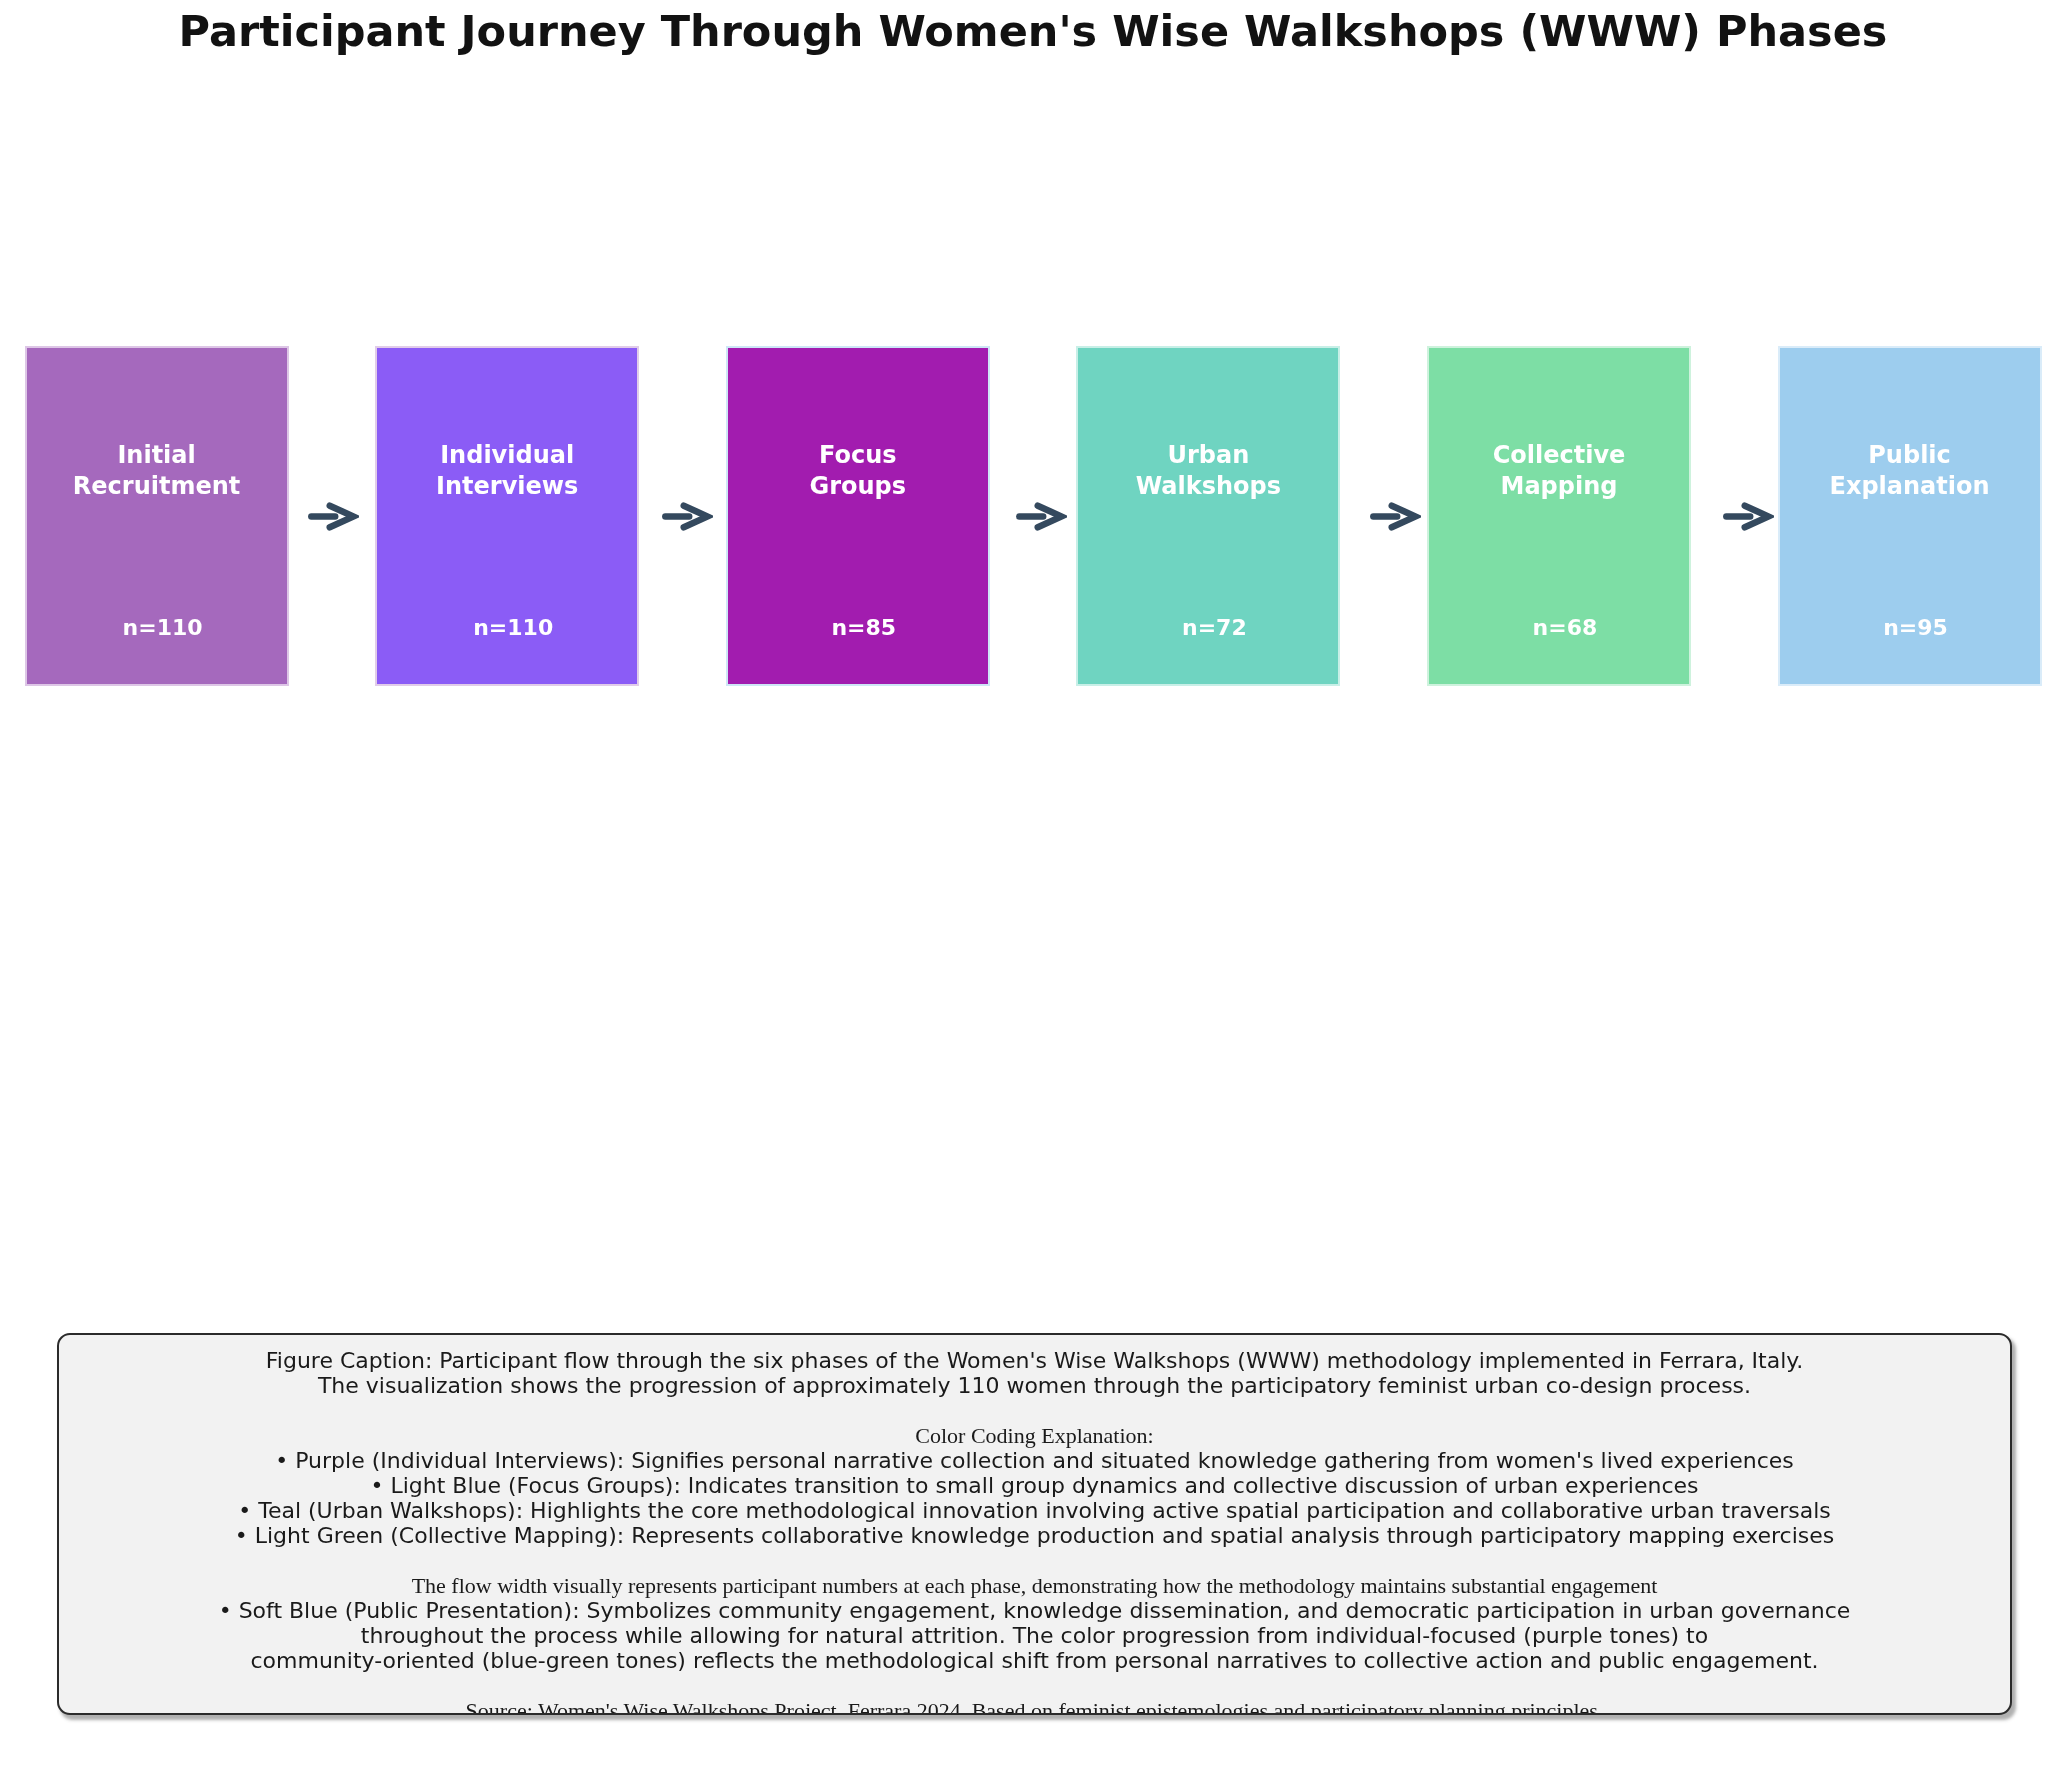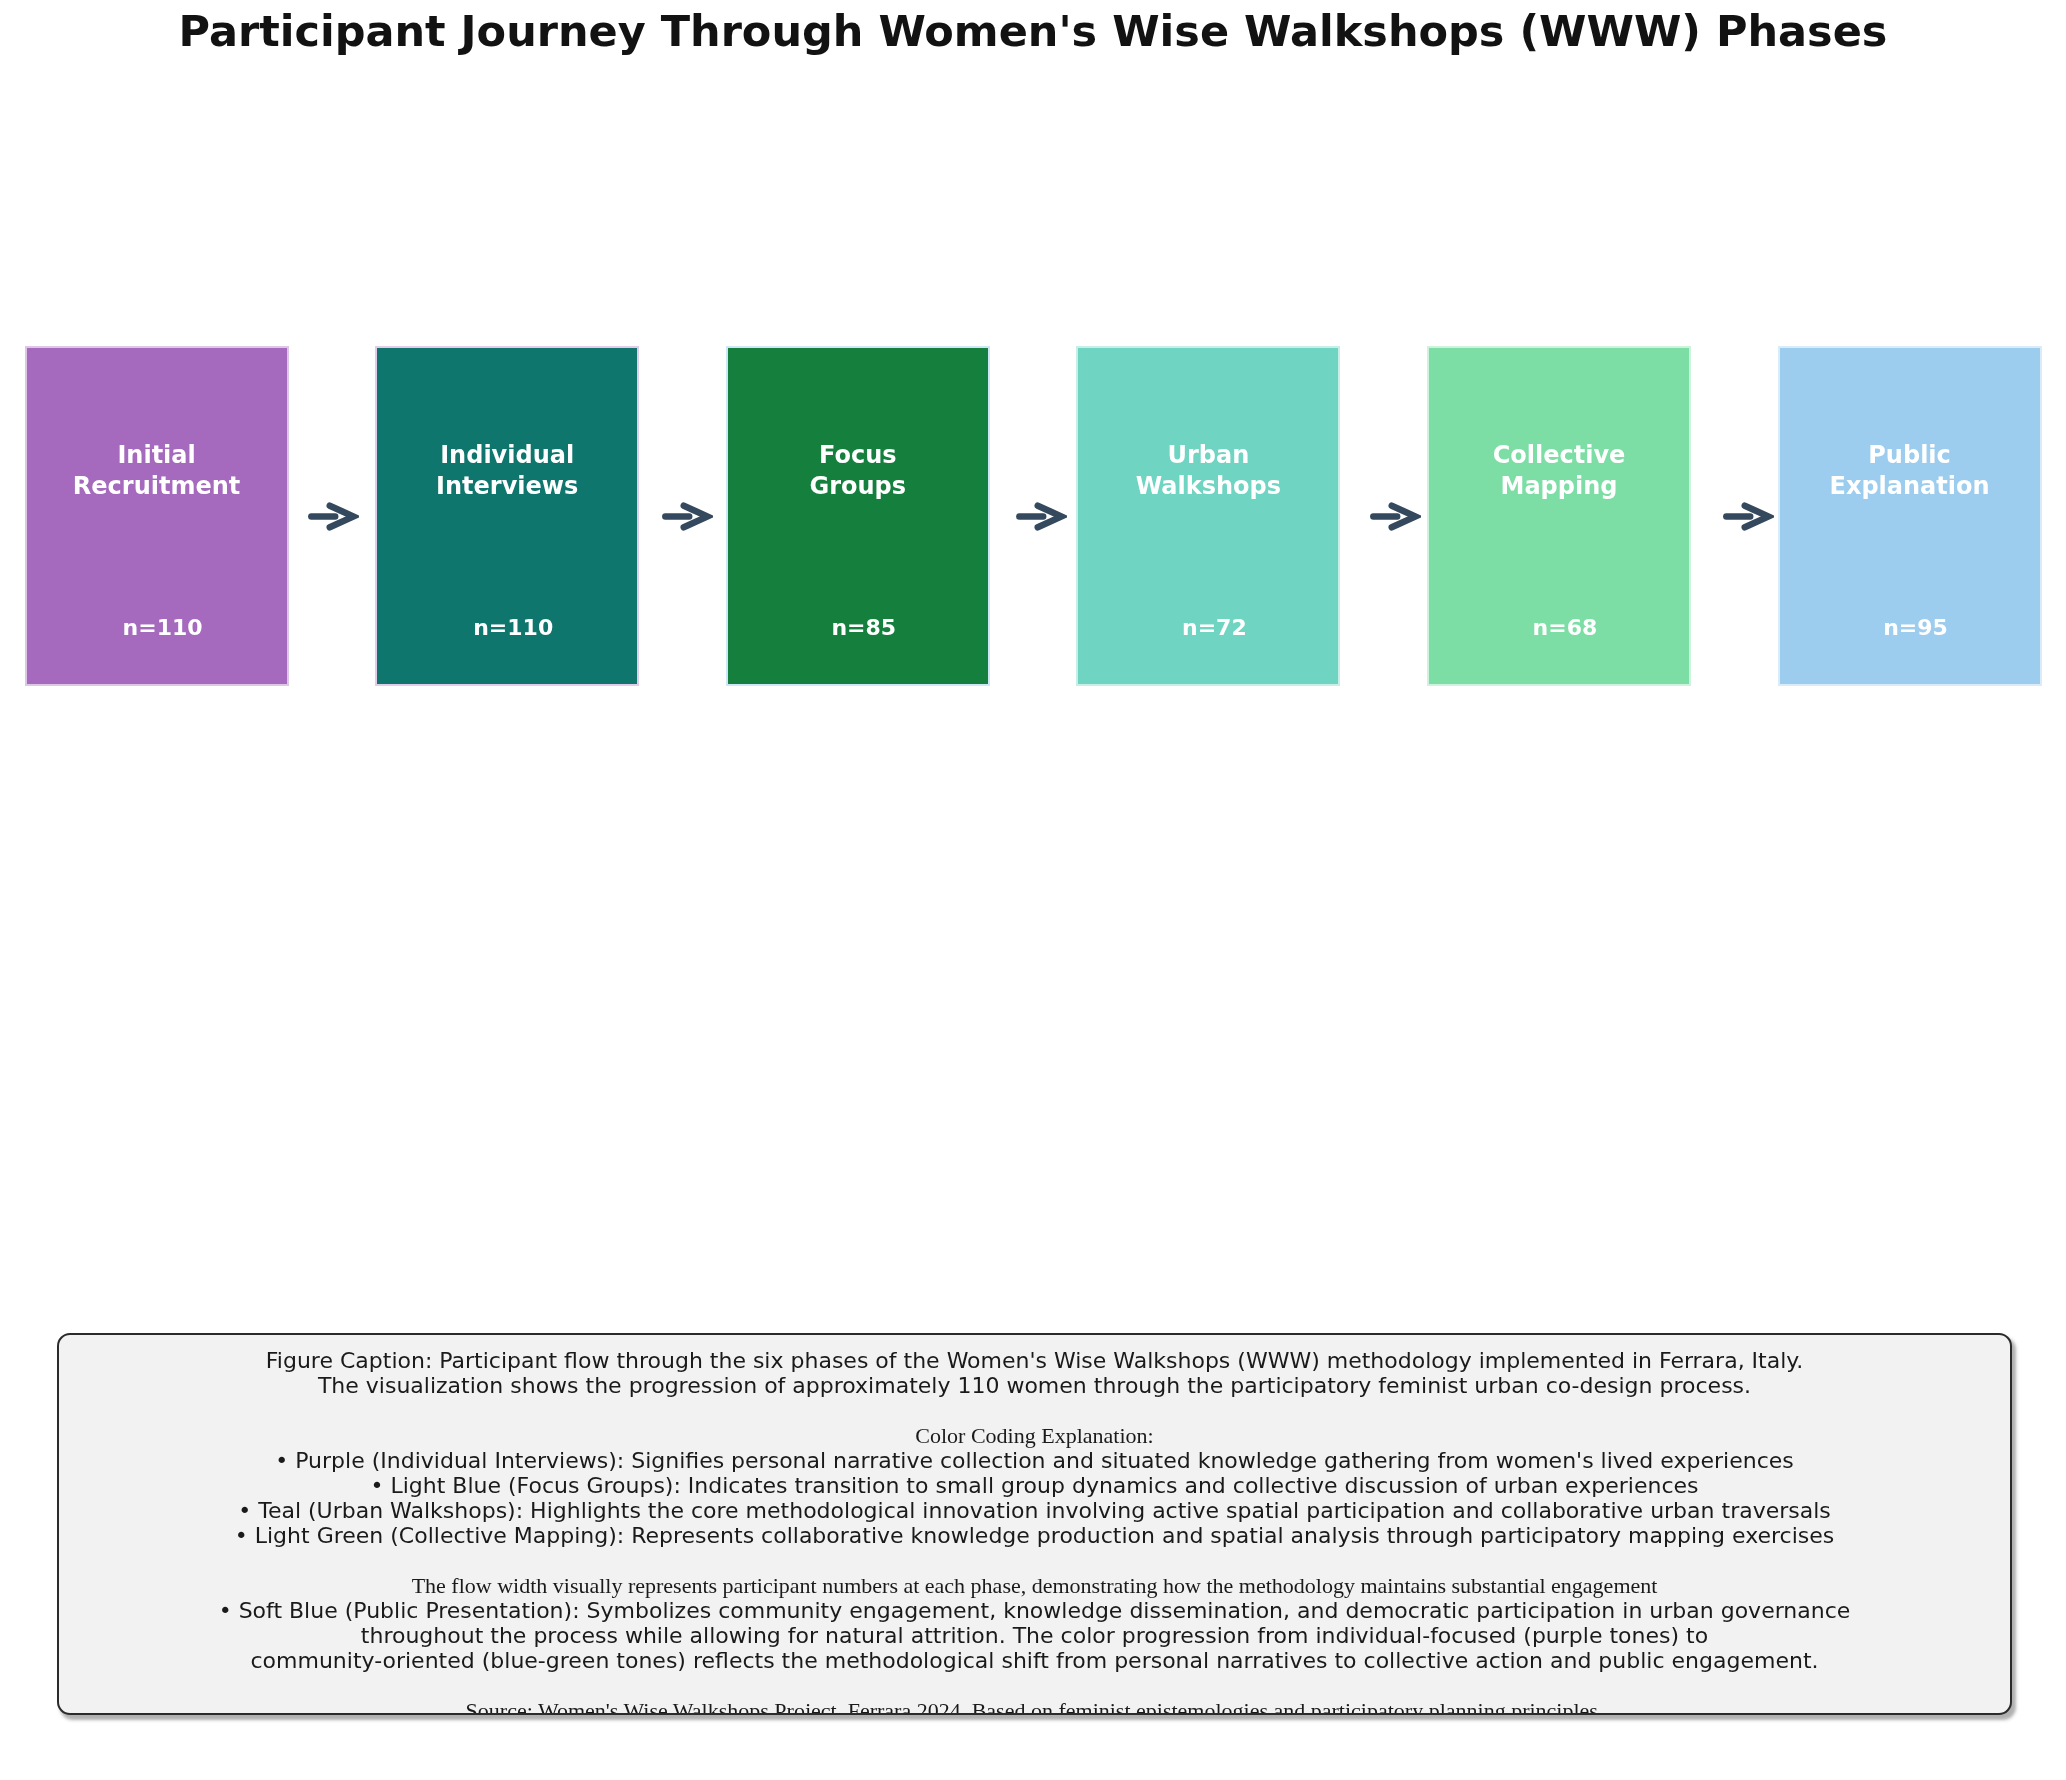--- a/index.html
+++ b/index.html
@@ -69,26 +69,26 @@
 <body>
 
 <h1 class="page-title">Participant Journey Through Women's Wise Walkshops (WWW) Phases</h1>
 
 <div class="flow-row">
   <div class="phase-box" style="background-color: rgb(165, 105, 189); border-color: rgb(221, 198, 230);">
     <div class="phase-label">Initial
 Recruitment</div>
     <div class="phase-n">n=110</div>
   </div>
-  <div class="phase-box" style="background-color: #0f766e; border-color: rgb(225, 204, 233);">
+  <div class="phase-box" style="background-color: #8b5cf6; border-color: rgb(225, 204, 233);">
     <div class="phase-label">Individual
 Interviews</div>
     <div class="phase-n">n=110</div>
   </div>
-  <div class="phase-box" style="background-color: #15803d; border-color: rgb(206, 230, 246);">
+  <div class="phase-box" style="background-color: #a21caf; border-color: rgb(206, 230, 246);">
     <div class="phase-label">Focus
 Groups</div>
     <div class="phase-n">n=85</div>
   </div>
   <div class="phase-box" style="background-color: rgb(111, 212, 193); border-color: rgb(200, 239, 231);">
     <div class="phase-label">Urban
 Walkshops</div>
     <div class="phase-n">n=72</div>
   </div>
   <div class="phase-box" style="background-color: rgb(125, 222, 165); border-color: rgb(206, 242, 221);">

